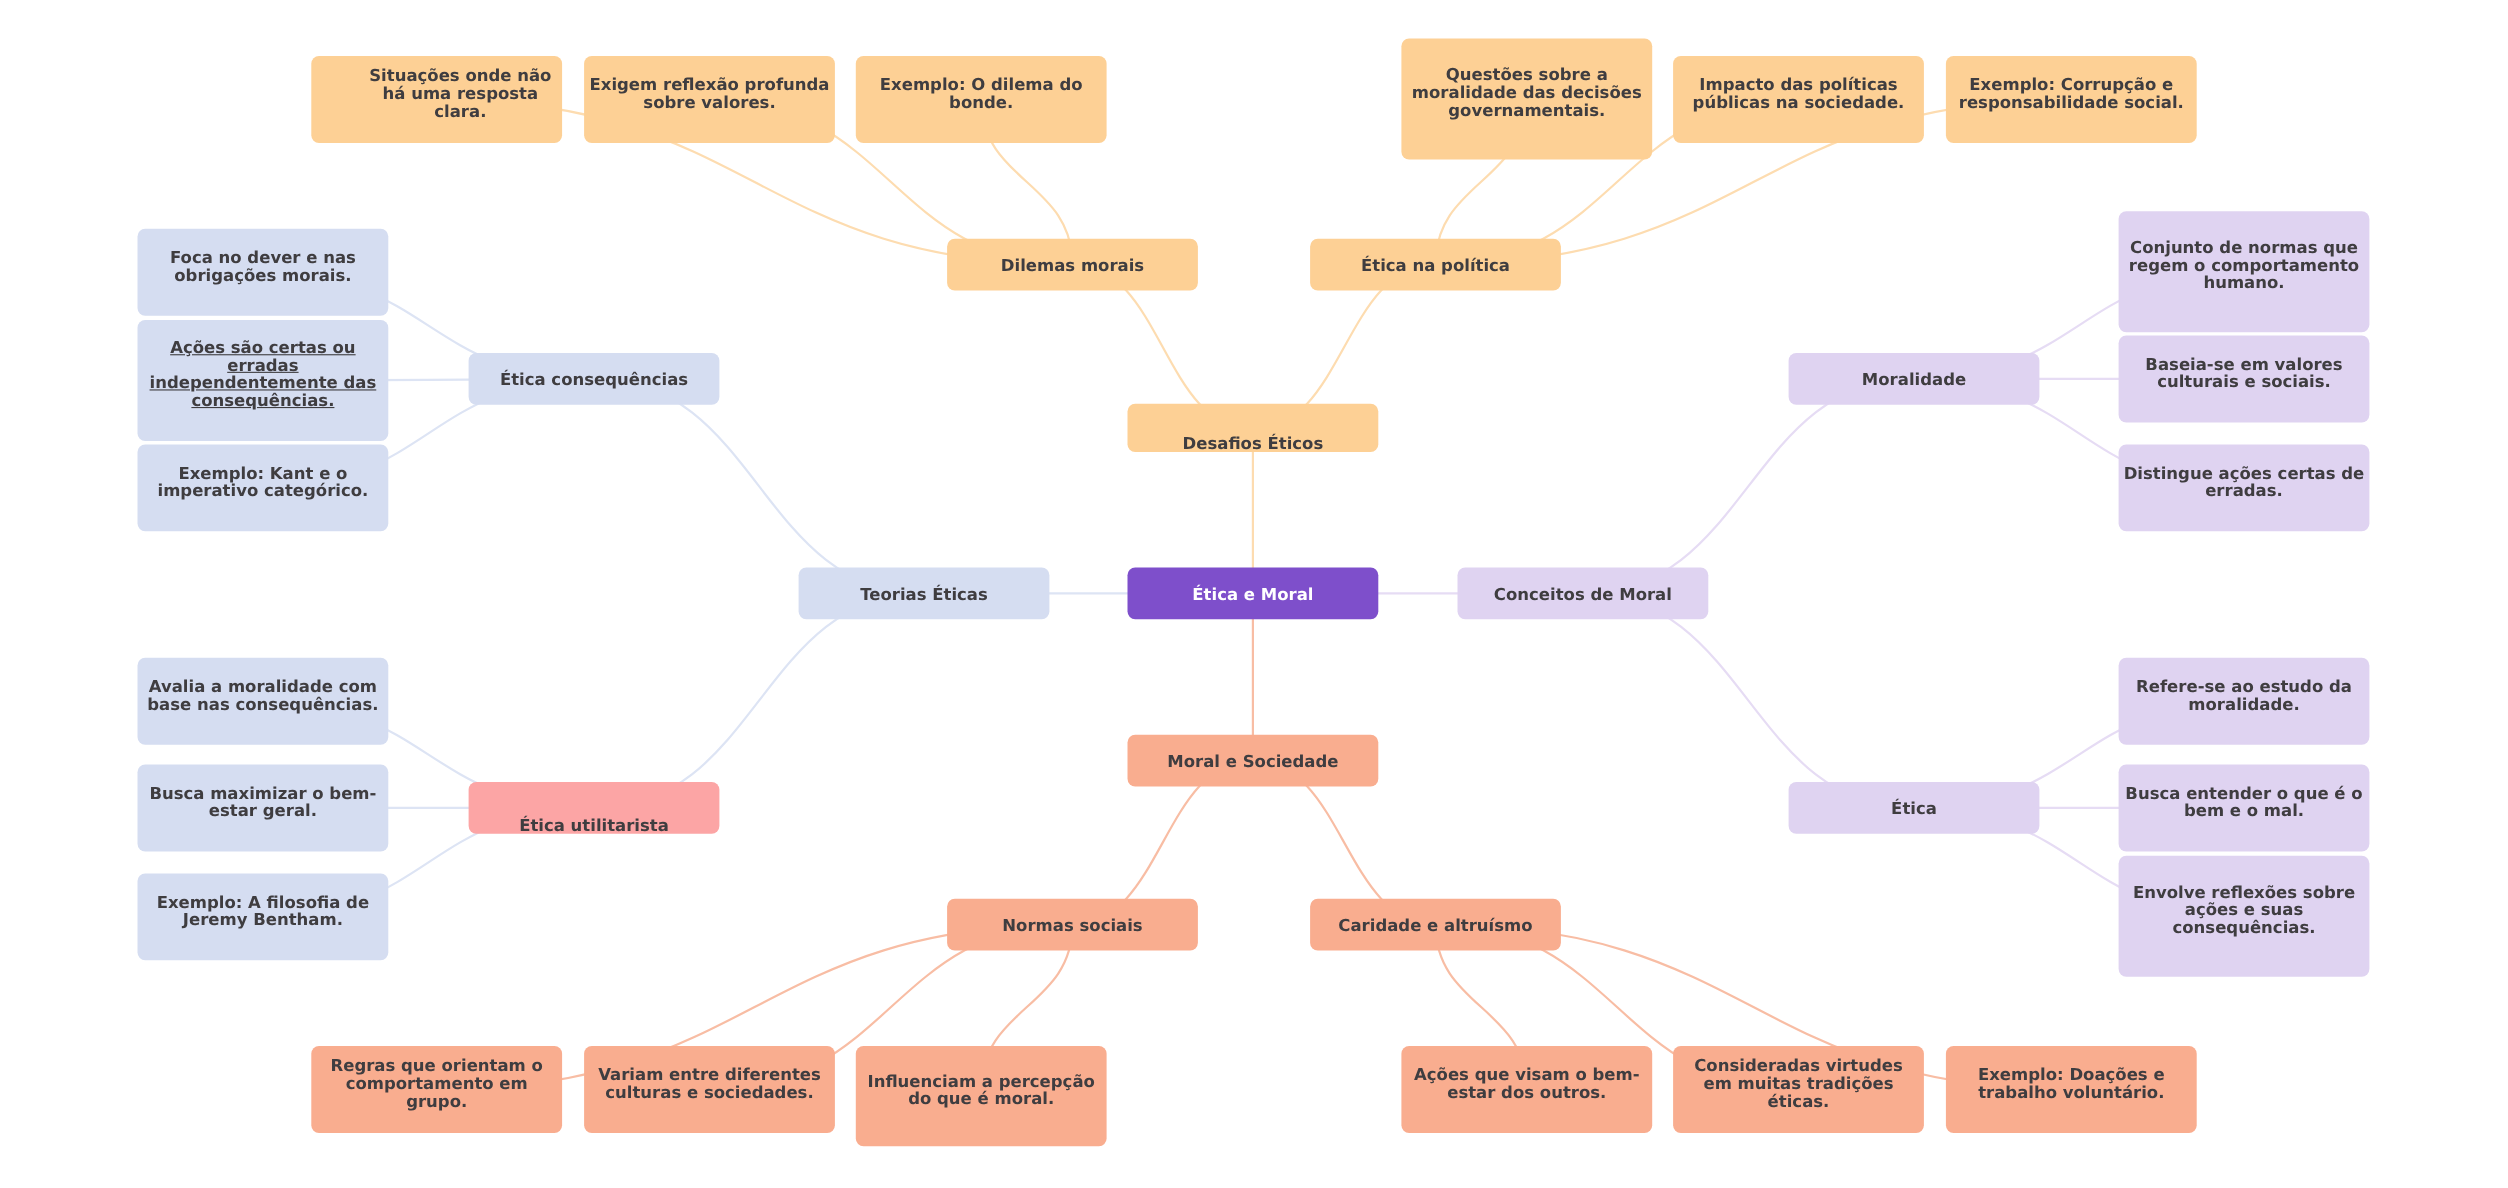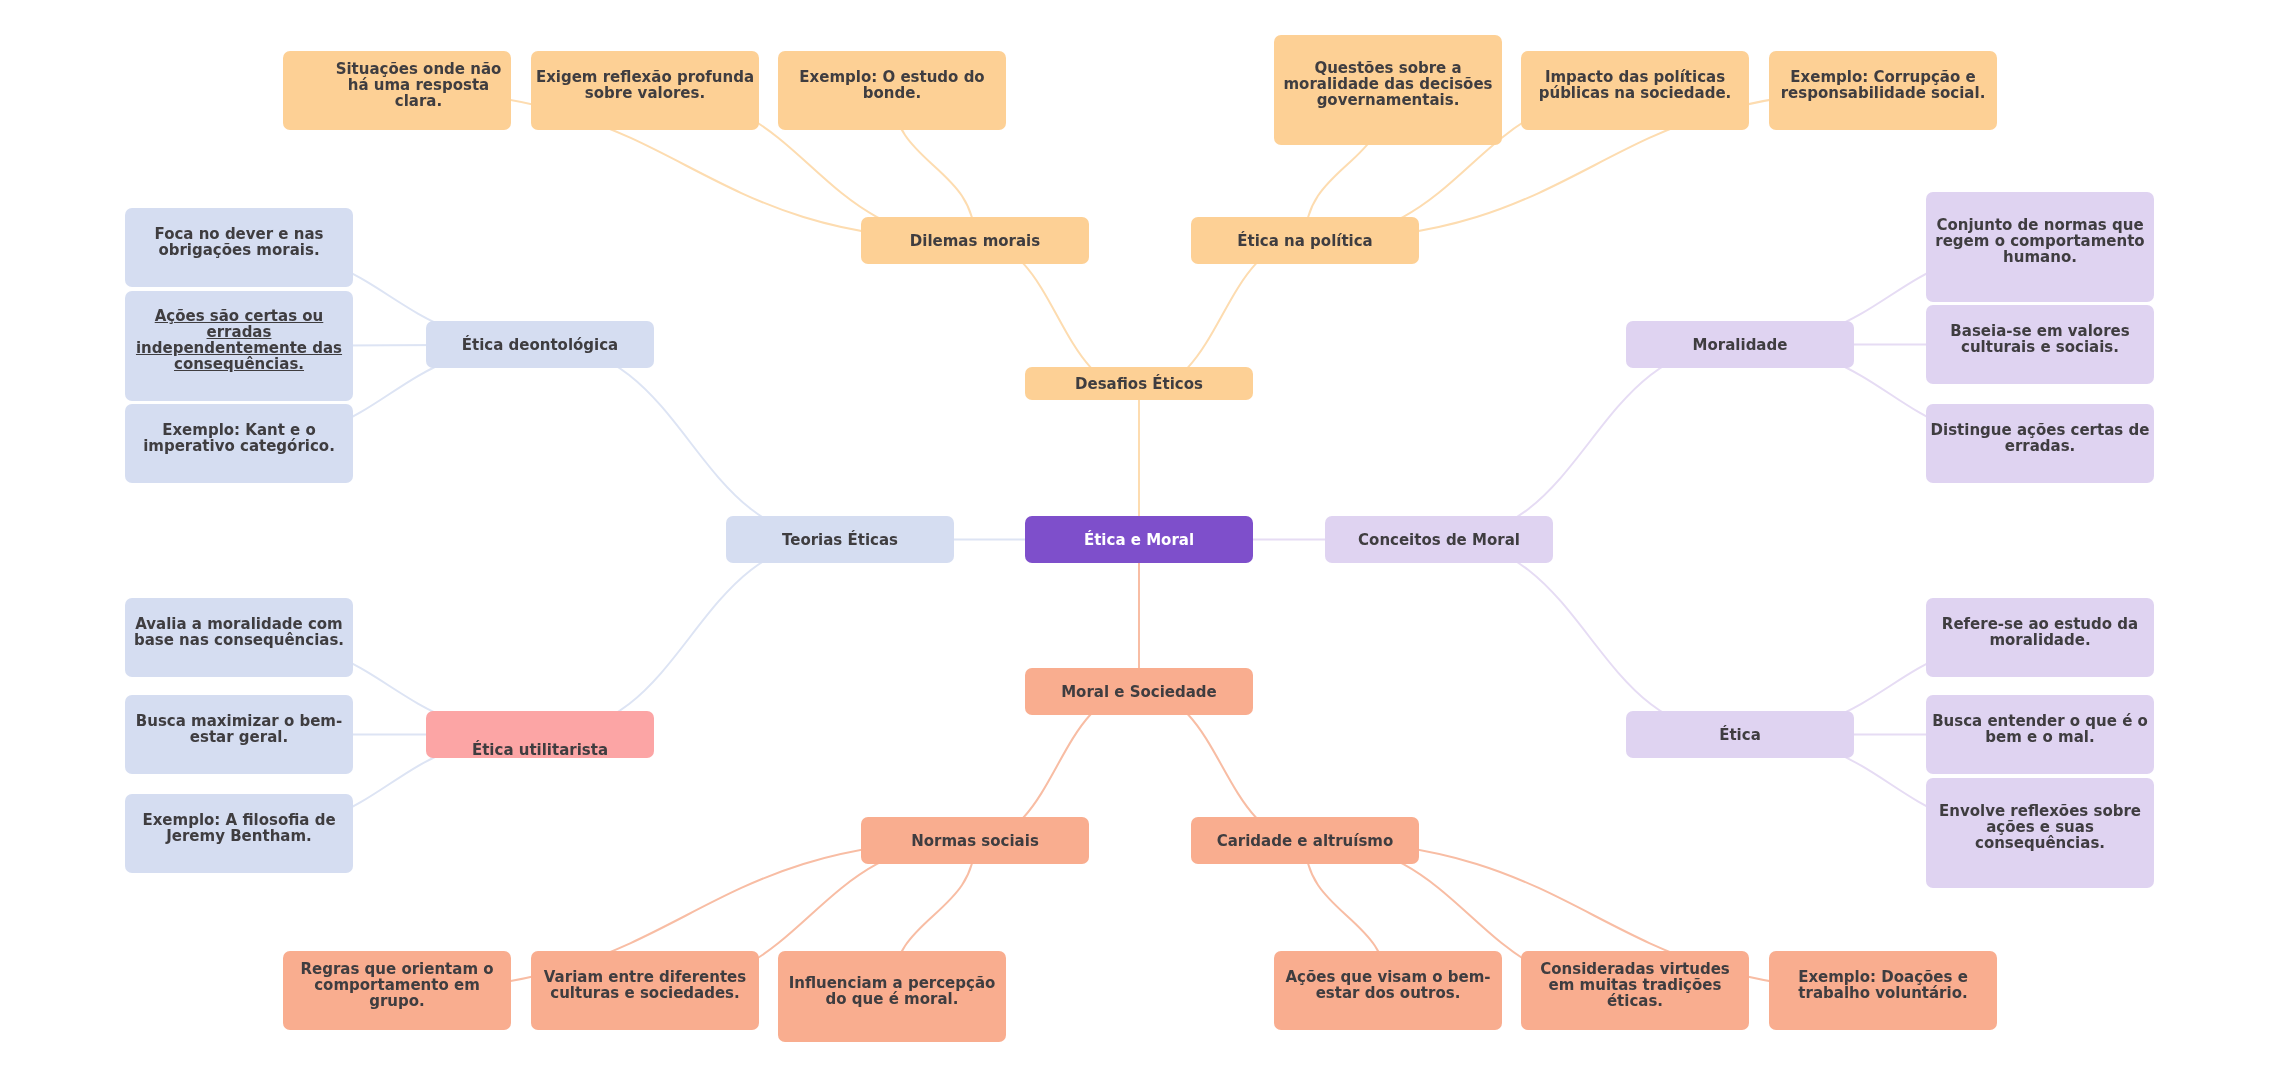--- a/index.html
+++ b/index.html
@@ -53,52 +53,52 @@
       <path d="M975,840.5 C810,840.5 810,990.5 645,990.5" fill="none" stroke="#f8bda4" stroke-width="2"></path>
       <path d="M975,840.5 C975,915.5 892,915.5 892,990.5" fill="none" stroke="#f8bda4" stroke-width="2"></path>
       <path d="M1139,691.5 C1222,691.5 1222,840.5 1305,840.5" fill="none" stroke="#f8bda4" stroke-width="2"></path>
       <path d="M1305,840.5 C1305,915.5 1388,915.5 1388,990.5" fill="none" stroke="#f8bda4" stroke-width="2"></path>
       <path d="M1305,840.5 C1470,840.5 1470,990.5 1635,990.5" fill="none" stroke="#f8bda4" stroke-width="2"></path>
       <path d="M1305,840.5 C1594,840.5 1594,990.5 1883,990.5" fill="none" stroke="#f8bda4" stroke-width="2"></path>
     </svg>
 <div class="node root" style="left: 1025px; top: 516px; width: 228px; height: 47px; background: rgb(126, 79, 203);">
       <span>Ética e Moral</span>
     </div>
-    <div class="node branch" style="left: 1025px; top: 367px; width: 228px; height: 33px; background: rgb(253, 208, 149);">
+    <div class="node branch" style="left: 1025px; top: 367px; width: 228px; height: 44px; background: rgb(253, 208, 149); align-items: flex-end;">
       <span>Desafios Éticos</span>
     </div>
     <div class="node sub" style="left: 861px; top: 217px; width: 228px; height: 47px; background: rgb(253, 208, 149);">
       <span>Dilemas morais</span>
     </div>
     <div class="node leaf" style="left: 283px; top: 51px; width: 228px; height: 79px; background: rgb(253, 208, 149); padding-left: 47px;">
       <span>Situações onde não há uma resposta clara.</span>
     </div>
     <div class="node leaf" style="left: 531px; top: 51px; width: 228px; height: 79px; background: rgb(253, 208, 149);">
       <span>Exigem reflexão profunda sobre valores.</span>
     </div>
     <div class="node leaf" style="left: 778px; top: 51px; width: 228px; height: 79px; background: rgb(253, 208, 149);">
-      <span>Exemplo: O estudo do bonde.</span>
+      <span>Exemplo: O dilema do bonde.</span>
     </div>
     <div class="node sub" style="left: 1191px; top: 217px; width: 228px; height: 47px; background: rgb(253, 208, 149);">
       <span>Ética na política</span>
     </div>
     <div class="node leaf" style="left: 1274px; top: 35px; width: 228px; height: 110px; background: rgb(253, 208, 149);">
       <span>Questões sobre a moralidade das decisões governamentais.</span>
     </div>
     <div class="node leaf" style="left: 1521px; top: 51px; width: 228px; height: 79px; background: rgb(253, 208, 149);">
       <span>Impacto das políticas públicas na sociedade.</span>
     </div>
     <div class="node leaf" style="left: 1769px; top: 51px; width: 228px; height: 79px; background: rgb(253, 208, 149);">
       <span>Exemplo: Corrupção e responsabilidade social.</span>
     </div>
     <div class="node branch" style="left: 726px; top: 516px; width: 228px; height: 47px; background: rgb(213, 221, 241);">
       <span>Teorias Éticas</span>
     </div>
     <div class="node sub" style="left: 426px; top: 321px; width: 228px; height: 47px; background: rgb(213, 221, 241);">
-      <span>Ética deontológica</span>
+      <span>Ética consequências</span>
     </div>
     <div class="node leaf" style="left: 125px; top: 208px; width: 228px; height: 79px; background: rgb(213, 221, 241);">
       <span>Foca no dever e nas obrigações morais.</span>
     </div>
     <div class="node leaf" style="left: 125px; top: 291px; width: 228px; height: 110px; background: rgb(213, 221, 241); text-decoration: underline;">
       <span>Ações são certas ou erradas independentemente das consequências.</span>
     </div>
     <div class="node leaf" style="left: 125px; top: 404px; width: 228px; height: 79px; background: rgb(213, 221, 241);">
       <span>Exemplo: Kant e o imperativo categórico.</span>
     </div>

